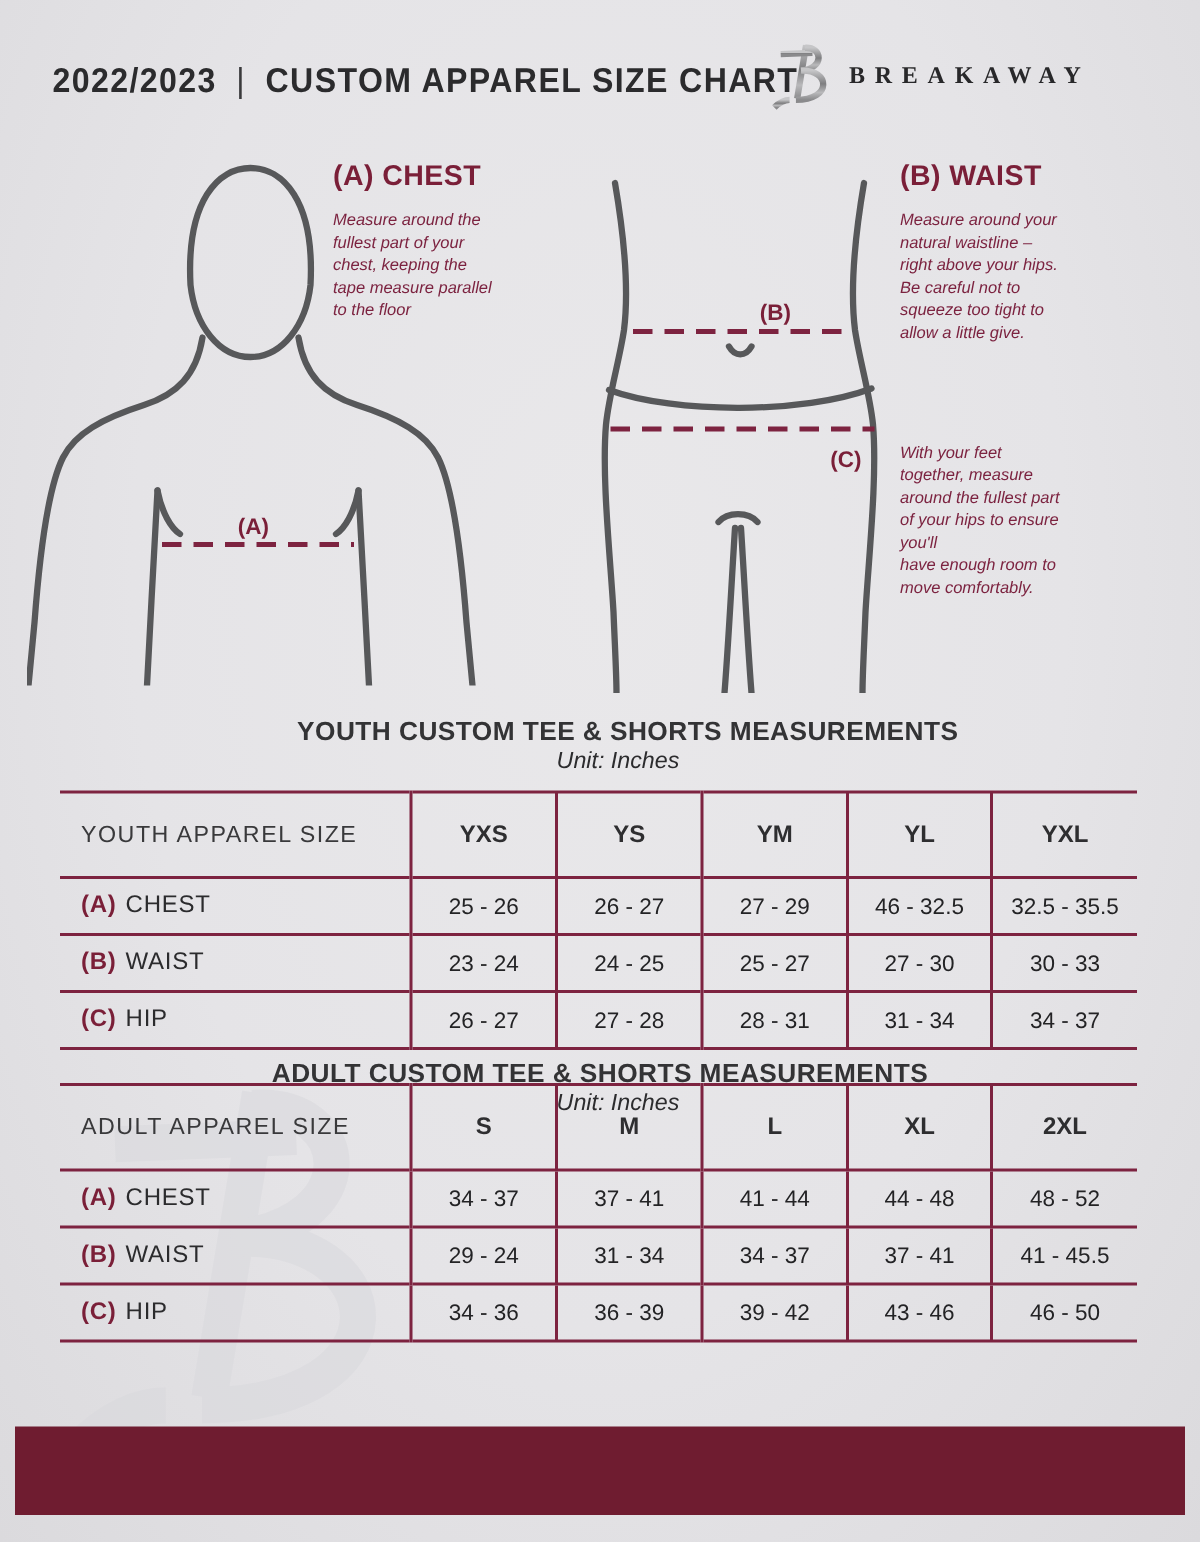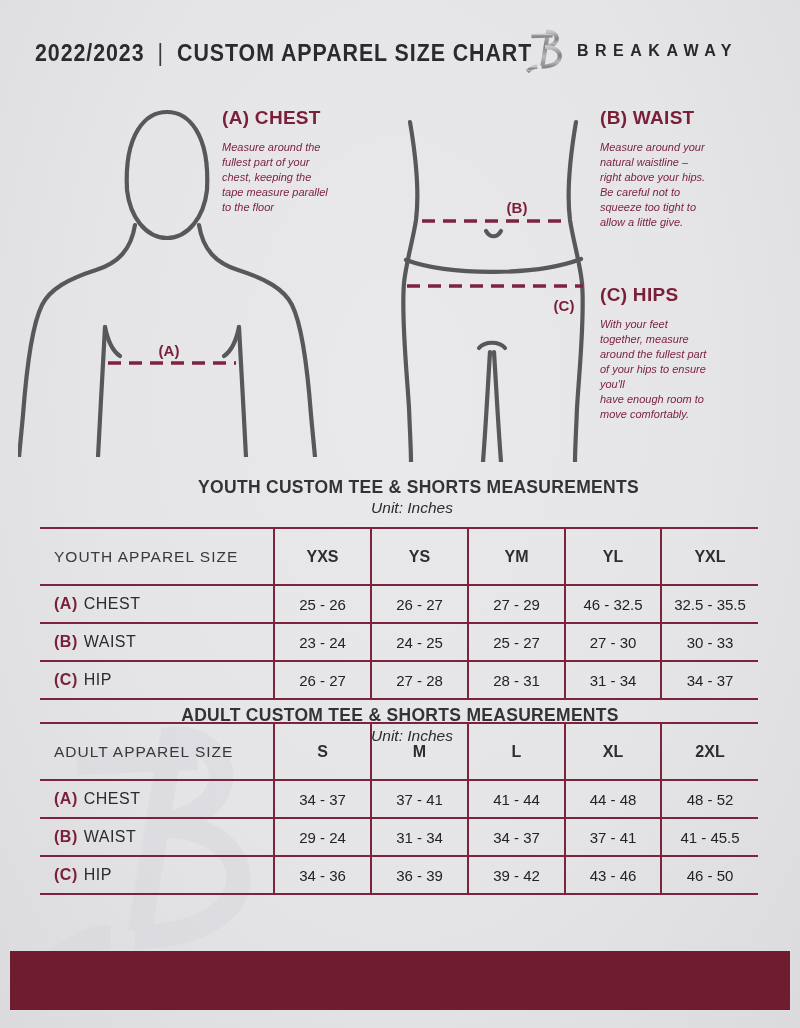--- a/index.html
+++ b/index.html
@@ -9,21 +9,21 @@
     background: radial-gradient(ellipse at 50% 38%, #e9e8ea 0%, #e5e4e7 55%, #dbdadd 100%);
     font-family:"Liberation Sans", sans-serif; overflow:hidden;
   }
   
   .hdr-title {
     position:absolute; left:35px; top:40px; white-space:nowrap;
     font-weight:bold; font-size:23px; letter-spacing:1px; color:#2b2b2d;
     transform:scaleX(0.93); transform-origin:left center;
   }
   .hdr-title .divider { margin:0 14px; font-weight:normal; color:#3a3a3c; }
-  .brand { position:absolute; left:523px; top:24px; display:flex; align-items:center; }
+  .brand { position:absolute; left:512px; top:24px; display:flex; align-items:center;font-family:Liberation Serif, serif; }
   .brand-name { font-weight:bold; font-size:16px; letter-spacing:6.5px; color:#28282a; margin-left:10px; }
   
   .guide-h { font-weight:bold; font-size:19px; color:#7a1f38; letter-spacing:0.3px; }
   .guide-p { font-style:italic; color:#7c2340; font-size:11px; line-height:1.36;
              white-space:pre-line; margin-top:11px; }
   .gblock { position:absolute; }
   #block-chest { left:222px; top:107px; width:180px; }
   #block-waist { left:600px; top:107px; width:190px; }
   #block-hips  { left:600px; top:284px; width:192px; }
   
@@ -138,21 +138,20 @@
       <div class="guide-h">(B) WAIST</div>
       <div class="guide-p">Measure around your
 natural waistline –
 right above your hips.
 Be careful not to
 squeeze too tight to
 allow a little give.</div>
     </div>
 
     <div class="gblock" id="block-hips">
-      <div class="guide-h">(C) HIPS</div>
       <div class="guide-p">With your feet
 together, measure
 around the fullest part
 of your hips to ensure
 you'll
 have enough room to
 move comfortably.</div>
     </div>
 
     <div class="tbl-title" style="top:477px;padding-left:37px;">YOUTH CUSTOM TEE &amp; SHORTS MEASUREMENTS</div>

